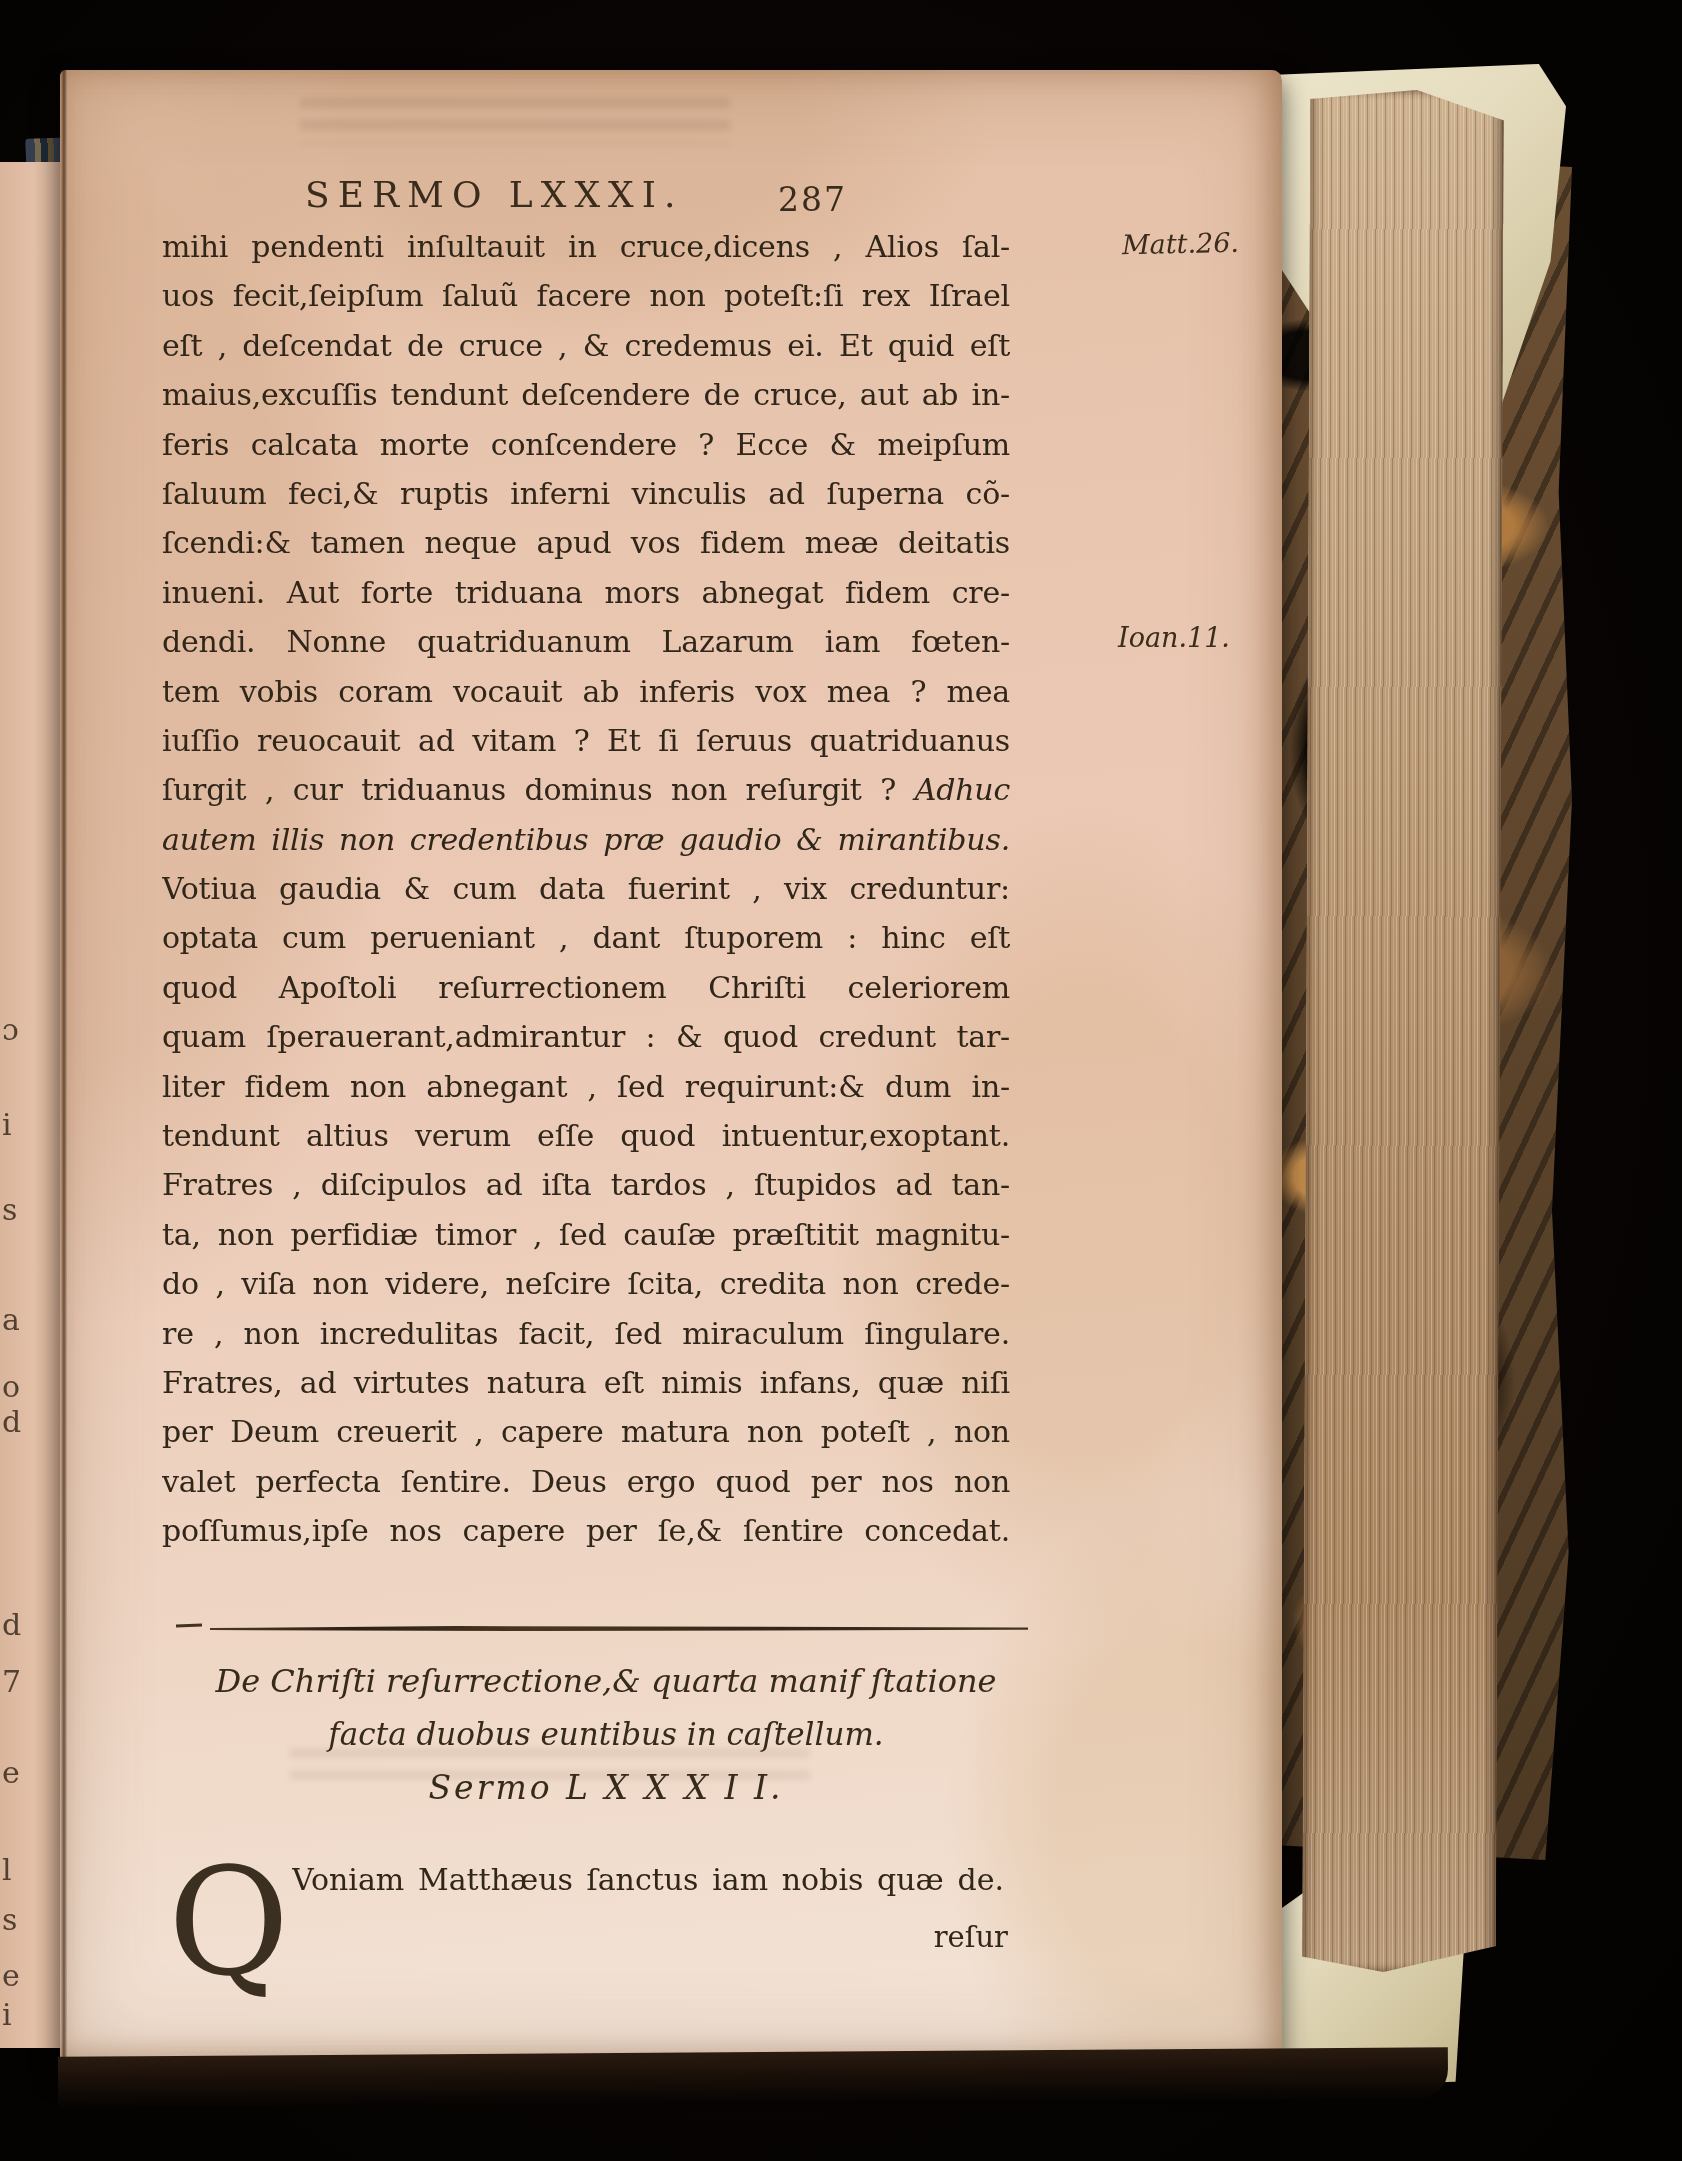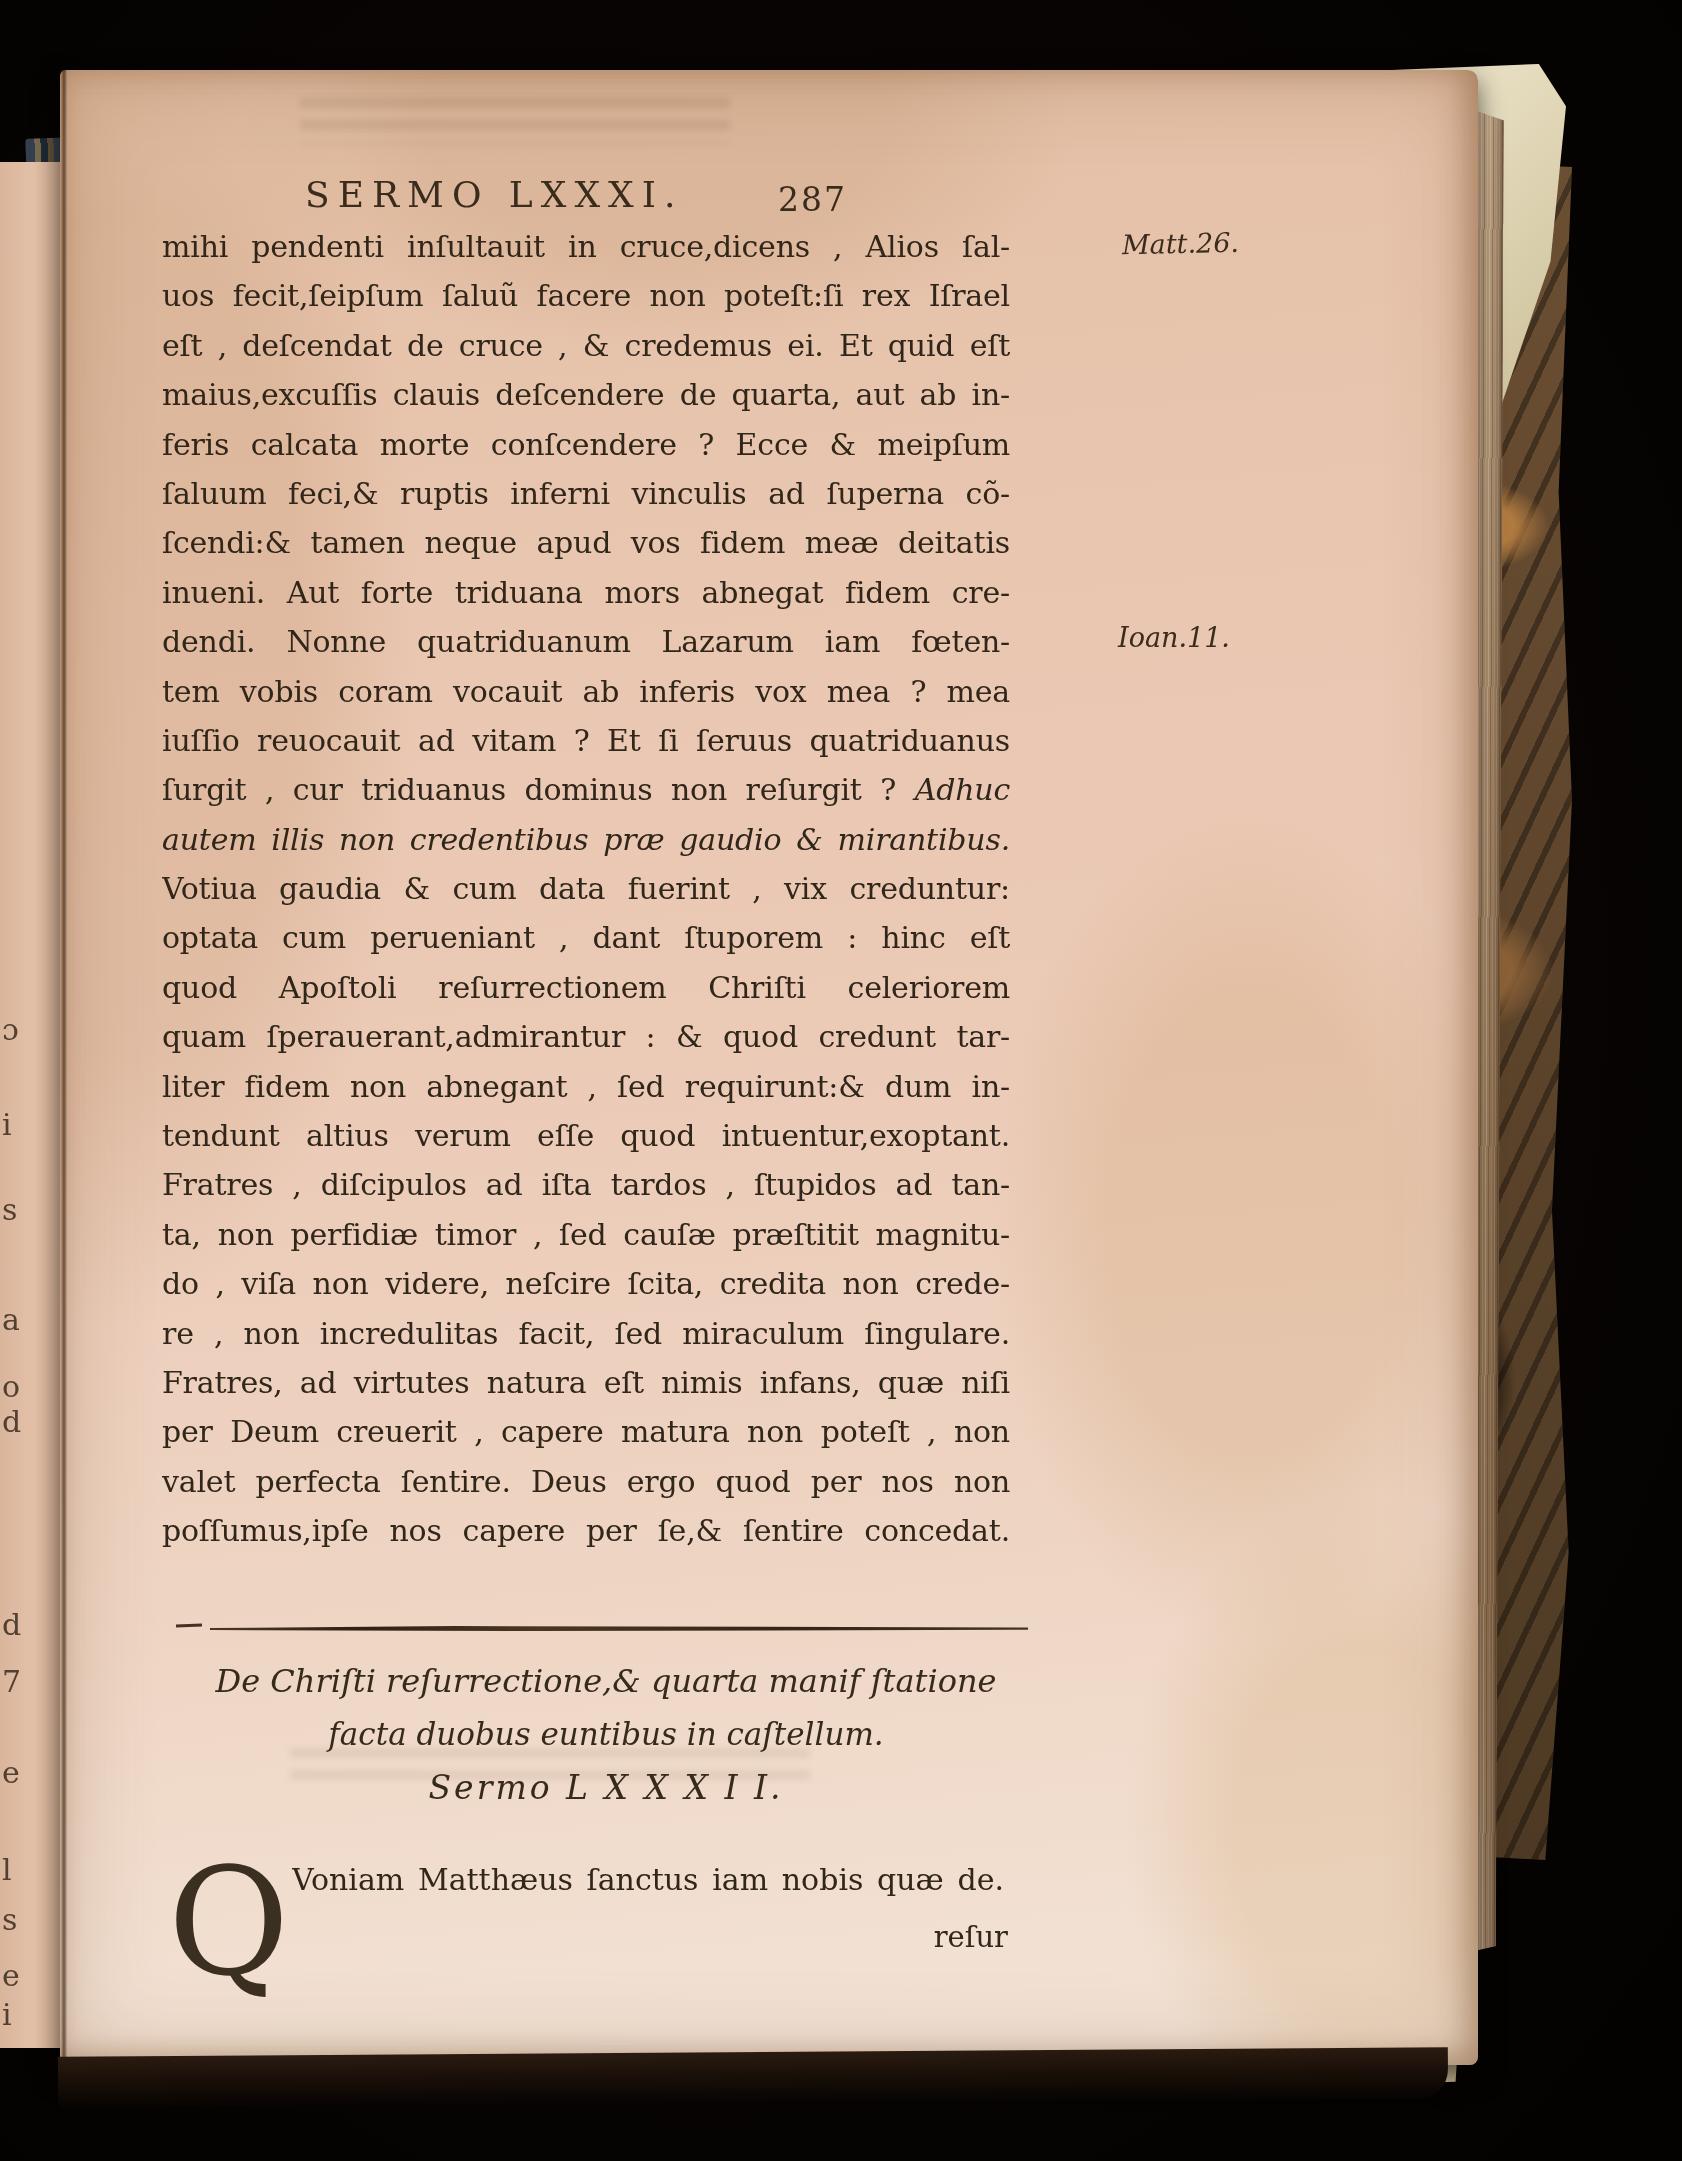--- a/index.html
+++ b/index.html
@@ -41,21 +41,21 @@
            rgba(70,42,18,.28) 3px 4px, rgba(0,0,0,0) 4px 6px, rgba(255,245,225,.18) 6px 7px, rgba(0,0,0,0) 7px 9px),
         linear-gradient(180deg,#cdb08e 0%,#bd9d79 30%,#ad8a65 60%,#a98560 80%,#b79877 100%);
       clip-path:polygon(0 0.5%,55% 0,100% 1.6%,100% 98.6%,42% 100%,0 99.2%);
       box-shadow:inset -6px 0 10px rgba(40,22,8,.5), inset 6px 0 8px rgba(60,35,15,.35);
       transform:rotate(0.25deg);}
 
   .opposite-sliver{position:absolute;left:0;top:162px;width:62px;height:1886px;z-index:3;
       background:linear-gradient(90deg,#d9b59c 0%,#e3c0a8 55%,#d4ae94 100%);}
   .edge-frag{position:absolute;color:#3a2c1e;font-size:30px;opacity:.85;left:2px;width:30px;overflow:hidden;}
 
-  .page{position:absolute;left:60px;top:70px;width:1418px;height:1995px;z-index:4;
+  .page{position:absolute;left:60px;top:70px;width:1222px;height:1995px;z-index:4;
       background:
         radial-gradient(ellipse 300px 700px at 4% 28%, rgba(173,122,74,.16) 0 60%, transparent 100%),
         radial-gradient(ellipse 260px 420px at 84% 58%, rgba(190,140,80,.18) 0 55%, transparent 100%),
         radial-gradient(ellipse 240px 330px at 92% 88%, rgba(205,162,108,.25) 0 55%, transparent 100%),
         radial-gradient(ellipse 420px 220px at 42% 3%, rgba(165,118,70,.14) 0 55%, transparent 100%),
         linear-gradient(175deg,#e3bfa5 0%,#e9c6b0 26%,#ebcab6 48%,#eed4c2 72%,#f2e0d2 92%,#f3e4d8 100%);
       border-radius:6px 10px 8px 4px;
       box-shadow:inset 0 0 90px rgba(120,75,35,.30), inset -14px 0 28px rgba(120,75,35,.28),
                  inset 0 -12px 26px rgba(120,75,35,.22), 0 10px 26px rgba(0,0,0,.6);}
   .crease{position:absolute;left:0;top:0;width:7px;height:100%;
@@ -137,21 +137,21 @@
     <div class="running-head">SERMO LXXXI.</div>
     <div class="page-number">287</div>
 
     <div class="margin-note note-matt">Matt.26.</div>
     <div class="margin-note note-ioan">Ioan.11.</div>
 
     <div class="body-text">
         <div class="bline"><span>mihi pendenti inſultauit in cruce,dicens , Alios ſal-</span></div>
         <div class="bline"><span>uos fecit,ſeipſum ſaluũ facere non poteſt:ſi rex Iſrael</span></div>
         <div class="bline"><span>eſt , deſcendat de cruce , &amp; credemus ei. Et quid eſt</span></div>
-        <div class="bline"><span>maius,excuſſis clauis deſcendere de quarta, aut ab in-</span></div>
+        <div class="bline"><span>maius,excuſſis tendunt deſcendere de cruce, aut ab in-</span></div>
         <div class="bline"><span>feris calcata morte conſcendere ? Ecce &amp; meipſum</span></div>
         <div class="bline"><span>ſaluum feci,&amp; ruptis inferni vinculis ad ſuperna cõ-</span></div>
         <div class="bline"><span>ſcendi:&amp; tamen neque apud vos fidem meæ deitatis</span></div>
         <div class="bline"><span>inueni. Aut forte triduana mors abnegat fidem cre-</span></div>
         <div class="bline"><span>dendi. Nonne quatriduanum Lazarum iam fœten-</span></div>
         <div class="bline"><span>tem vobis coram vocauit ab inferis vox mea ? mea</span></div>
         <div class="bline"><span>iuſſio reuocauit ad vitam ? Et ſi ſeruus quatriduanus</span></div>
         <div class="bline"><span>ſurgit , cur triduanus dominus non reſurgit ? </span><span class="it">Adhuc</span></div>
         <div class="bline"><span class="it">autem illis non credentibus præ gaudio &amp; mirantibus.</span></div>
         <div class="bline"><span>Votiua gaudia &amp; cum data fuerint , vix creduntur:</span></div>

